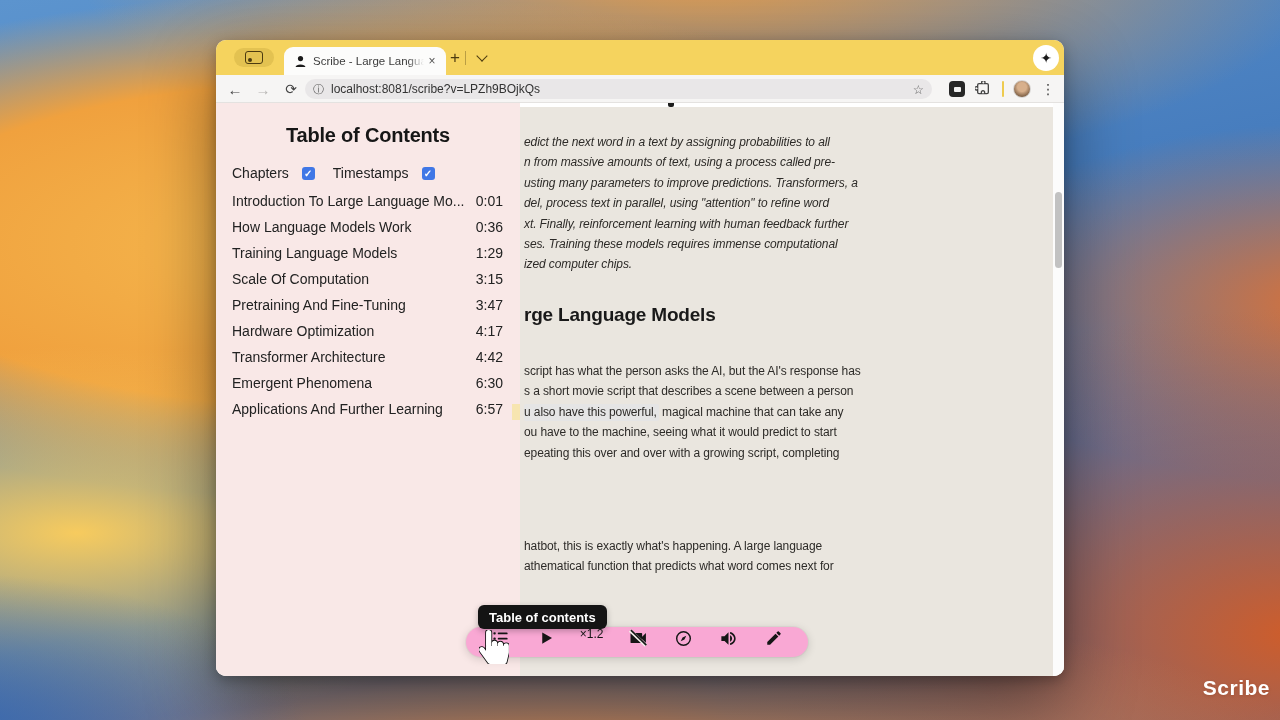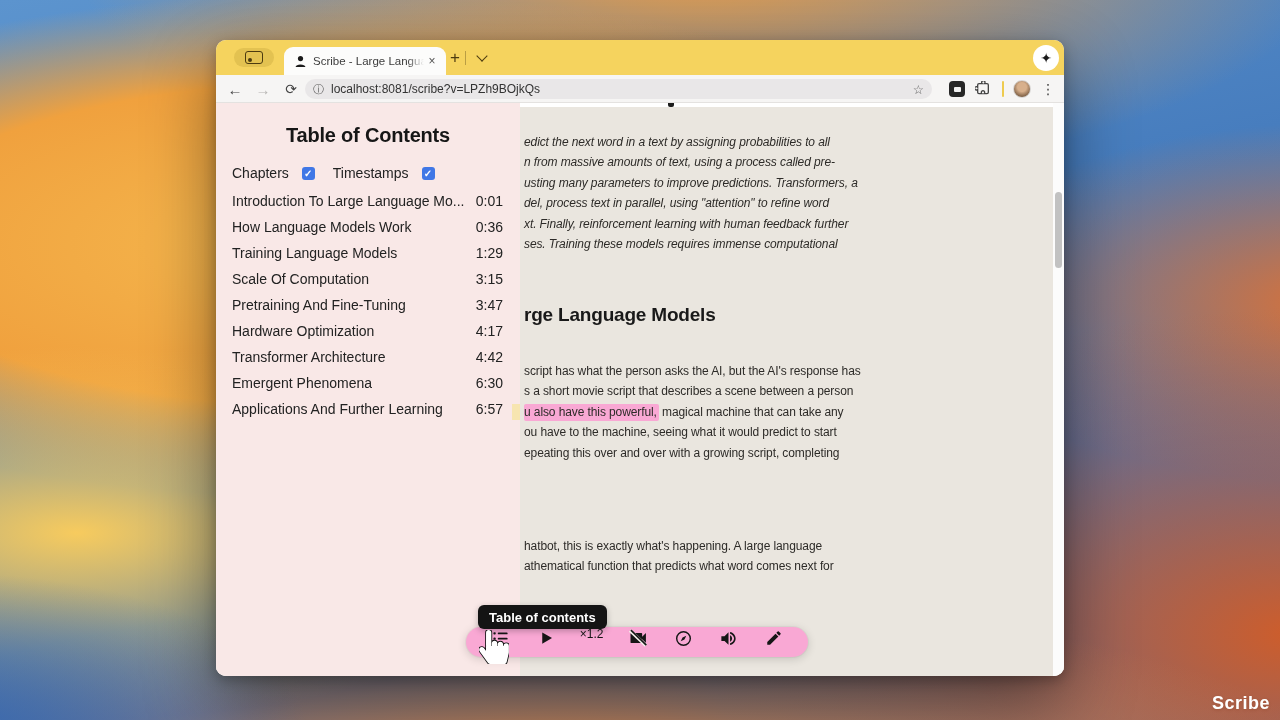--- a/index.html
+++ b/index.html
@@ -8,21 +8,21 @@
     background:
       radial-gradient(580px 260px at -4% 102%, #3A69AE 0%, rgba(58,105,174,0) 62%),
       radial-gradient(820px 300px at 6% 74%, #F7CB5E 0%, rgba(247,203,94,0) 62%),
       radial-gradient(1100px 260px at 45% 108%, #E8863A 0%, rgba(232,134,58,0) 70%),
       radial-gradient(900px 500px at 101% 88%, #CE5D2B 0%, rgba(206,93,43,0) 65%),
       radial-gradient(700px 300px at 105% 42%, #DE7234 0%, rgba(222,114,52,0) 60%),
       radial-gradient(1000px 360px at 26% 34%, #F5B94F 0%, #F0A13E 45%, rgba(240,161,62,0) 70%),
       radial-gradient(900px 320px at 55% -6%, #ED9C42 0%, rgba(237,156,66,0) 70%),
       linear-gradient(168deg, #5C94CE 0%, #477DBE 40%, #3A6BB0 100%);
   }
-  .brand{position:absolute;right:10px;bottom:6px;color:#fff;font-size:18px;font-weight:bold;letter-spacing:.5px;text-shadow:0 1px 3px rgba(120,40,10,.25);}
+  .brand{position:absolute;right:10px;bottom:20px;color:#fff;font-size:21px;font-weight:bold;letter-spacing:.5px;text-shadow:0 1px 3px rgba(120,40,10,.25);}
 
   
   .window{position:absolute;left:216px;top:40px;width:848px;height:636px;border-radius:10px;overflow:hidden;
     box-shadow:0 28px 70px rgba(0,0,0,.45), 0 4px 14px rgba(0,0,0,.28);background:#F5F4F2;}
   
   .tabstrip{position:absolute;left:0;top:0;width:100%;height:35px;background:#F5D35E;}
   .tabsearch-pill{position:absolute;left:18px;top:8px;width:40px;height:19px;border-radius:10px;background:rgba(122,92,10,.14);display:flex;align-items:center;justify-content:center;}
   .tabsearch-glyph{width:16px;height:11px;border:1.6px solid #4c3b10;border-radius:3px;position:relative;}
   .tabsearch-glyph::after{content:"";position:absolute;left:2px;bottom:1px;width:4px;height:4px;border-radius:50%;background:#4c3b10;}
   .tab{position:absolute;left:68px;top:7px;width:162px;height:28px;background:#FCFCFB;border-radius:9px 9px 0 0;display:flex;align-items:center;padding:0 6px;box-sizing:border-box;}
@@ -61,21 +61,21 @@
   
   .main-text{position:absolute;left:308px;top:0;width:530px;height:573px;color:#2d2b28;}
   .para{position:absolute;left:0;white-space:nowrap;}
   .para .line{font-size:12px;line-height:20.4px;letter-spacing:-.1px;}
   .para.italic .line{font-style:italic;}
   .para-0{top:29px;}
   .para-1{top:201px;}
   .para-2{top:258px;}
   .para-3{top:433px;}
   .para h2{margin:0;font-size:19px;font-weight:bold;color:#191919;letter-spacing:-.2px;}
-  .hl{background:#f9a8d4;border-radius:2px;padding:1px 2px 2px 0;}
+  .hl{background:#e5e5e5;border-radius:2px;padding:1px 2px 2px 0;}
 
   
   .sidebar{position:absolute;left:0;top:0;width:304px;height:573px;background:#F9E8E7;}
   .hl-bleed{position:absolute;right:0;top:301px;width:8px;height:16px;background:rgba(246,225,122,.5);}
   .toc-title{margin:21px 0 0 0;text-align:center;font-size:20px;font-weight:800;color:#161616;letter-spacing:-.2px;}
   .toggles{position:absolute;left:16px;top:62px;display:flex;gap:18px;align-items:center;font-size:14px;color:#222;}
   .toggle{display:flex;align-items:center;gap:13px;}
   .checkbox{display:inline-block;width:13px;height:13px;border-radius:3px;background:#4077E6;position:relative;}
   .checkbox::after{content:"✓";position:absolute;left:0;top:0;width:13px;height:13px;color:#fff;font-size:10px;line-height:13px;text-align:center;font-weight:bold;}
   .toc-list{position:absolute;left:0;top:86px;width:304px;}
@@ -145,20 +145,21 @@
       <div class="descender-mark"></div>
 
       <div class="main-text">
           <div class="para para-0 italic">
             <div class="line">edict the next word in a text by assigning probabilities to all</div>
             <div class="line">n from massive amounts of text, using a process called pre-</div>
             <div class="line">usting many parameters to improve predictions.  Transformers, a</div>
             <div class="line">del, process text in parallel, using "attention" to refine word</div>
             <div class="line">xt.  Finally, reinforcement learning with human feedback further</div>
             <div class="line">ses.  Training these models requires immense computational</div>
+            <div class="line">ized computer chips.</div>
           </div>
           <div class="para para-1">
             <h2>rge Language Models</h2>
           </div>
           <div class="para para-2">
             <div class="line">script has what the person asks the AI, but the AI's response has</div>
             <div class="line">s a short movie script that describes a scene between a person</div>
             <div class="line"><span class="hl">u also have this powerful,</span><span> magical machine that can take any</span></div>
             <div class="line">ou have to the machine, seeing what it would predict to start</div>
             <div class="line">epeating this over and over with a growing script, completing</div>

